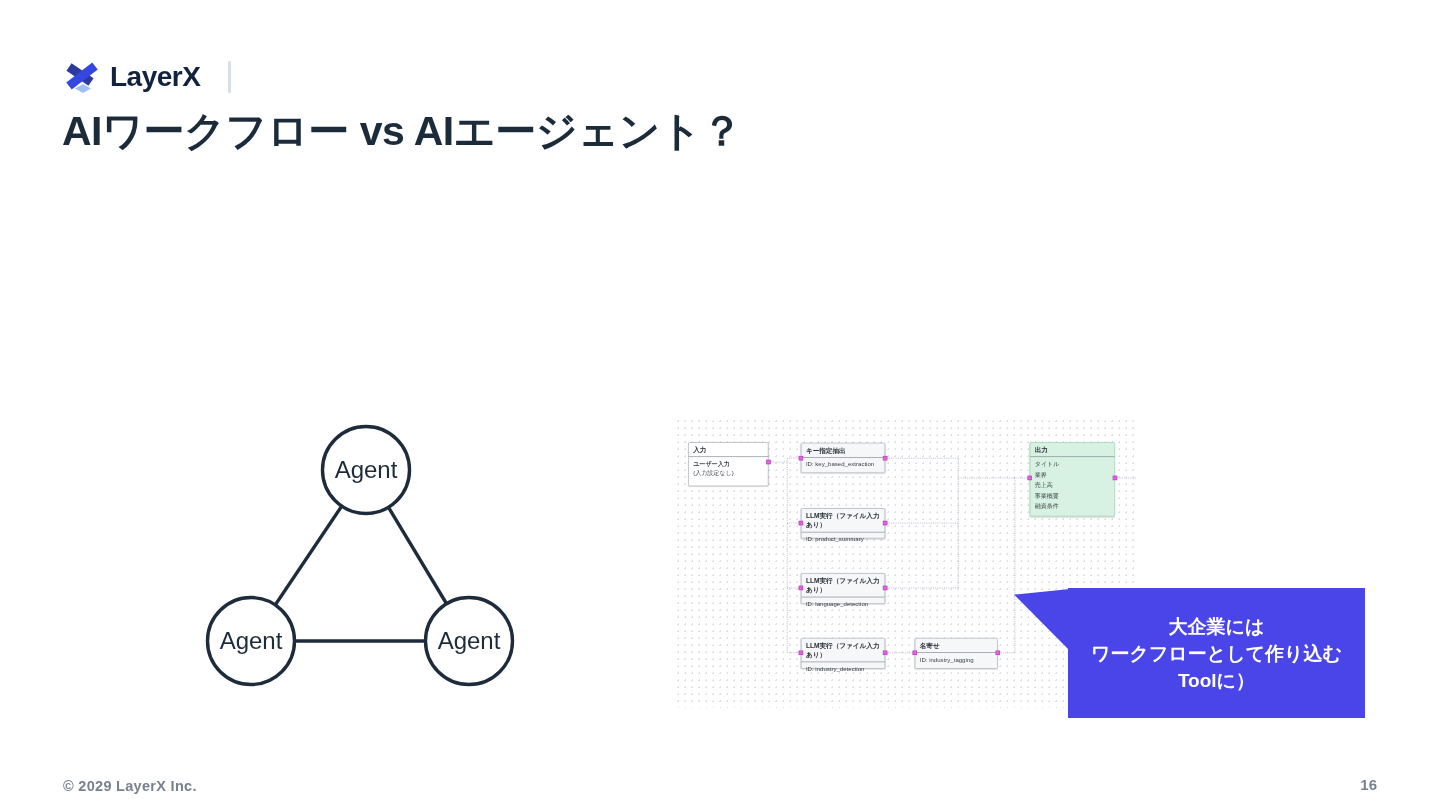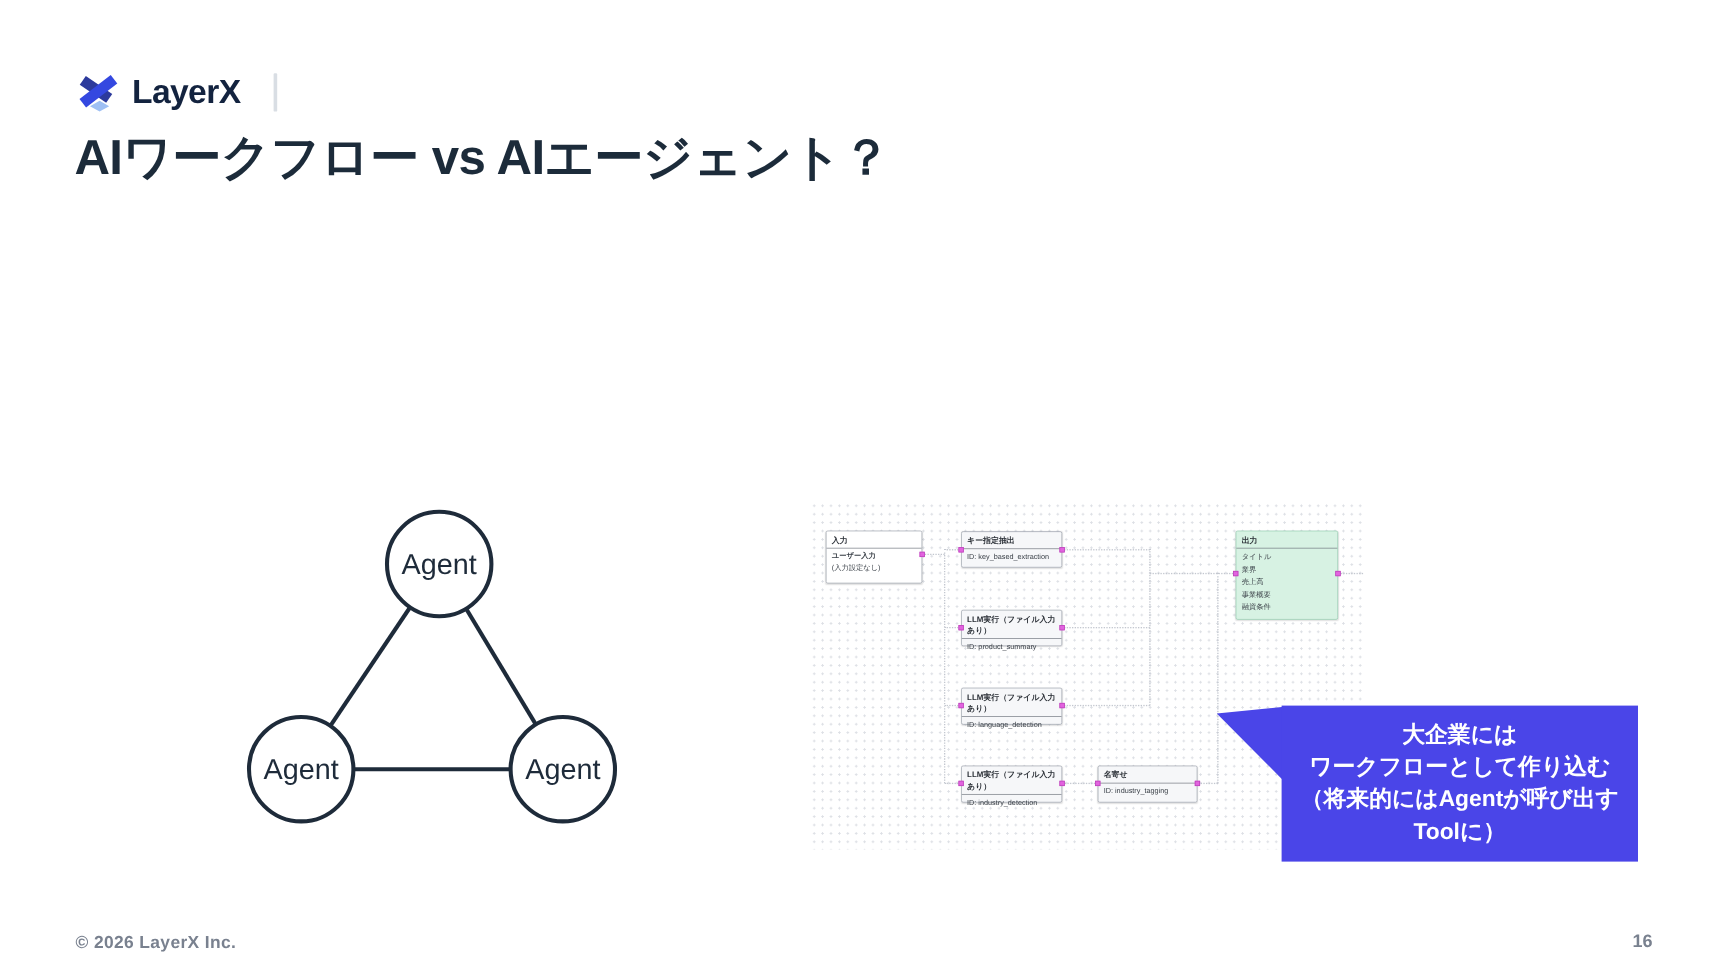--- a/index.html
+++ b/index.html
@@ -199,18 +199,17 @@
       </div>
     </div>
 
   </div>
 </div>
 
 <div class="callout-tail"></div>
 <div class="callout">
   <div>大企業には</div>
   <div>ワークフローとして作り込む</div>
-  <div>（将来的にはAgentが呼び出す</div>
   <div>Toolに）</div>
 </div>
 
-<div class="footer-copy">© 2026 LayerX Inc.</div>
+<div class="footer-copy">© 2029 LayerX Inc.</div>
 <div class="footer-page">16</div>
 
 </body></html>

